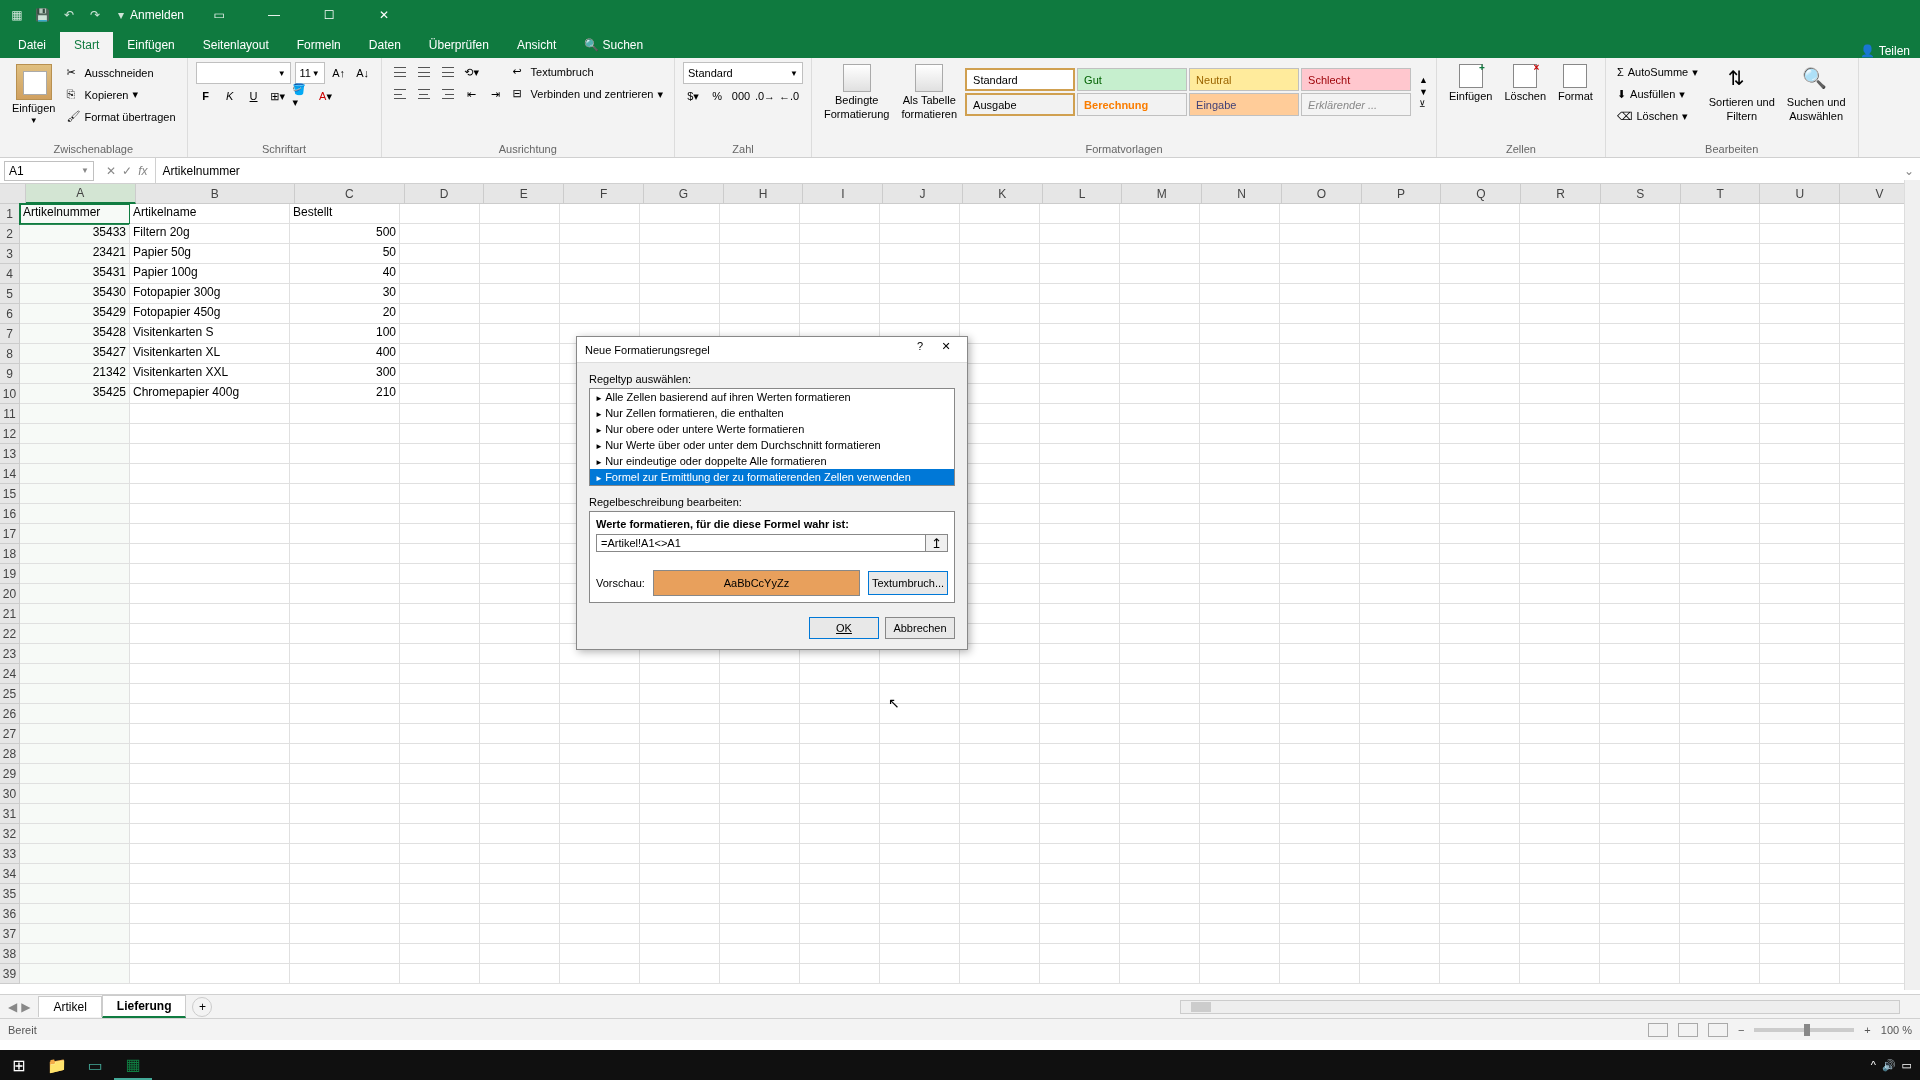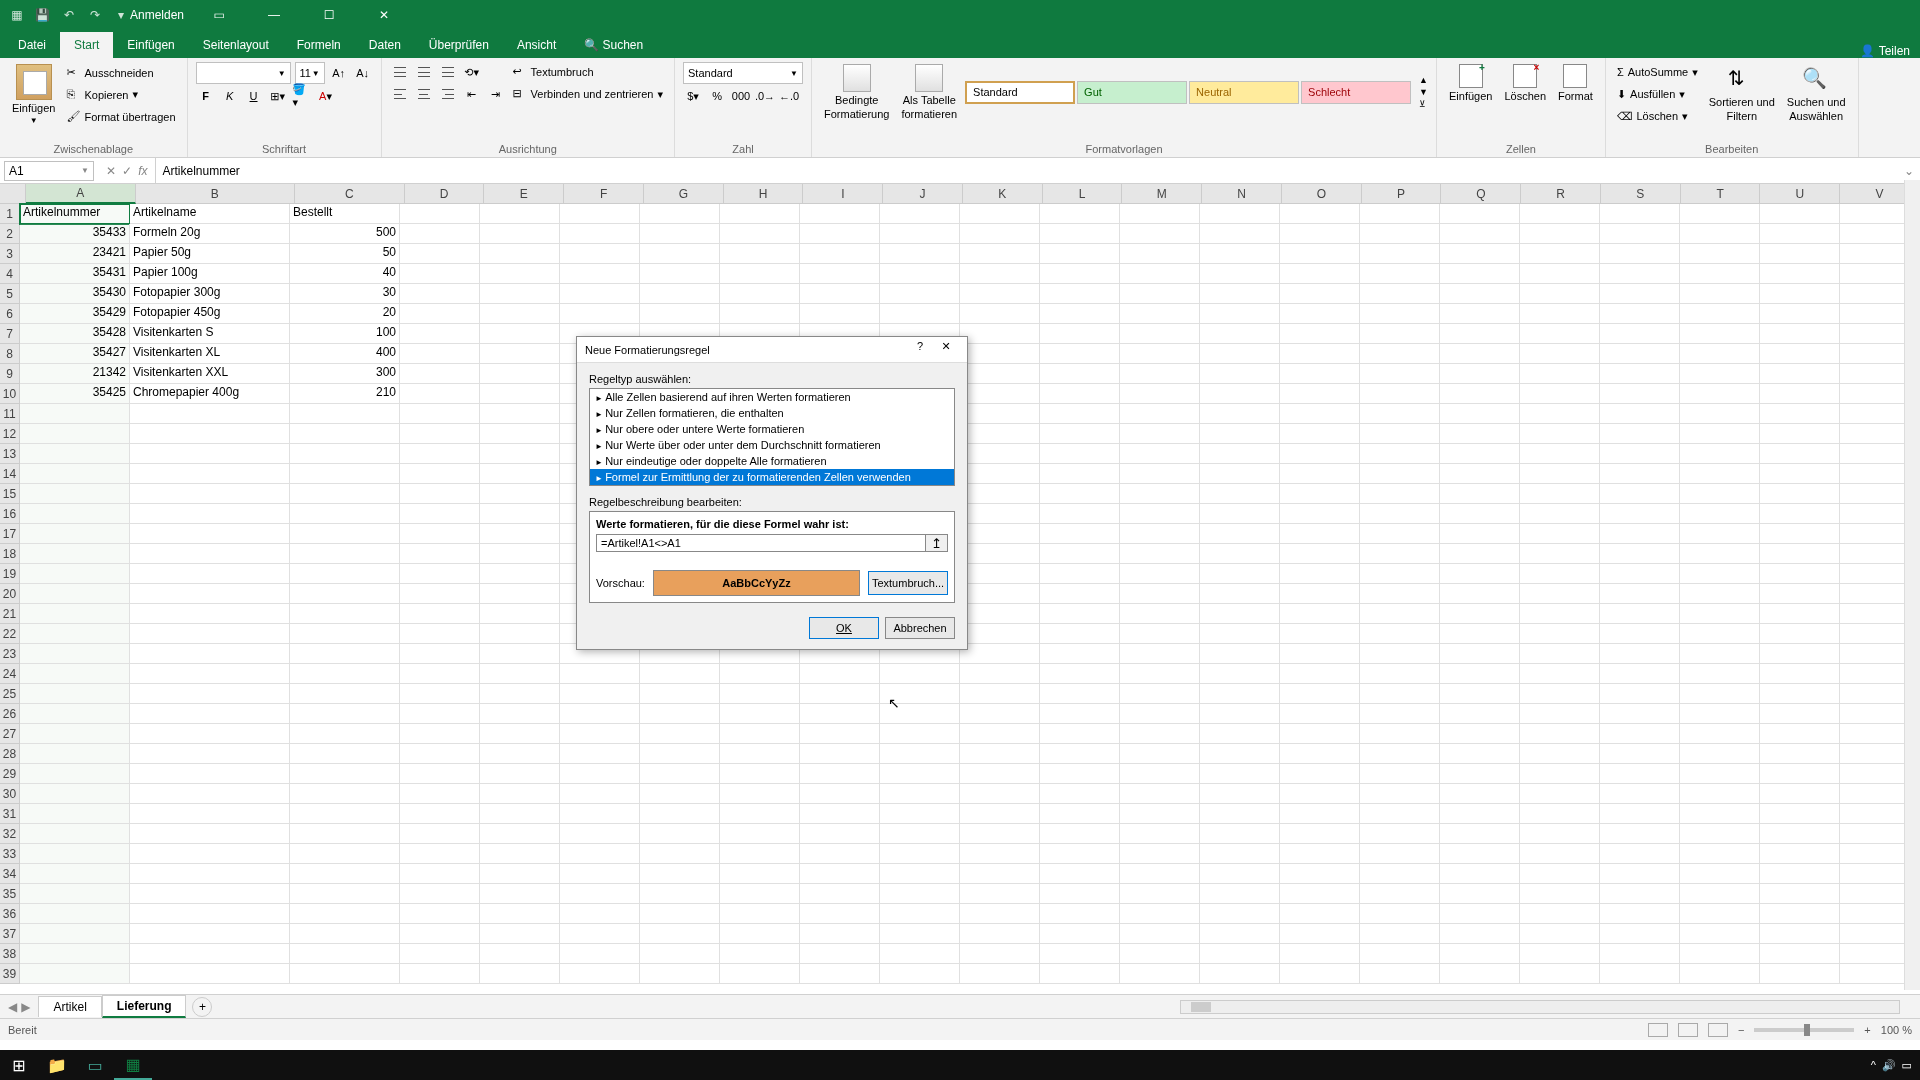--- a/index.html
+++ b/index.html
@@ -109,21 +109,21 @@
 .dialog-body { padding: 10px 12px; }
 .rule-list { border: 1px solid #888; background: #fff; margin-top: 3px; margin-bottom: 10px; }
 .rule-item { padding: 2px 5px; cursor: pointer; }
 .rule-item::before { content: '► '; font-size: 8px; }
 .rule-item.sel { background: #0078d7; color: #fff; }
 .desc-box { border: 1px solid #888; background: #fff; padding: 6px; margin-top: 3px; }
 .formula-field { display: flex; margin-top: 4px; }
 .formula-field input { flex: 1; border: 1px solid #888; padding: 2px 4px; font-size: 11px; }
 .formula-field button { width: 22px; border: 1px solid #888; border-left: none; background: #f0f0f0; }
 .preview-row { display: flex; align-items: center; gap: 8px; margin-top: 18px; }
-.preview-box { flex: 1; height: 26px; border: 1px solid #888; background: #e8a05c; display: flex; align-items: center; justify-content: center; font-weight: 700; }
+.preview-box { flex: 1; height: 26px; border: 1px solid #888; background: #e8a05c; display: flex; align-items: center; justify-content: center; font-weight: 400; }
 .dialog-btns { display: flex; justify-content: flex-end; gap: 6px; margin-top: 14px; }
 .dialog-btn { min-width: 70px; height: 22px; border: 1px solid #888; background: #e8e8e8; font-size: 11px; }
 .dialog-btn.highlighted { border: 1px solid #0078d7; text-decoration: underline; }
 .format-btn { min-width: 80px; height: 24px; border: 1px solid #0078d7; background: #e8e8e8; font-size: 11px; }
 
 .cursor { position: absolute; top: 695px; left: 888px; font-size: 14px; pointer-events: none; }
 
 
 .vscroll { position: absolute; right: 0; top: 180px; width: 16px; height: 810px; background: #f0f0f0; border-left: 1px solid #ddd; }
 </style>
@@ -308,20 +308,34 @@
               <span>Standard</span>
             </div>
           <div class="style-cell" style="background:#c6efce;color:#006100">
               <span>Gut</span>
             </div>
           <div class="style-cell" style="background:#ffeb9c;color:#9c6500">
               <span>Neutral</span>
             </div>
           <div class="style-cell" style="background:#ffc7ce;color:#9c0006">
               <span>Schlecht</span>
+            </div>
+        </div>
+        <div class="style-row">
+          <div class="style-cell" style="background:#f2f2f2;border:2px solid #d0a050">
+              <span>Ausgabe</span>
+            </div>
+          <div class="style-cell" style="background:#f2f2f2;color:#fa7d00;font-weight:bold">
+              <span>Berechnung</span>
+            </div>
+          <div class="style-cell" style="background:#ffcc99;color:#3f3f76">
+              <span>Eingabe</span>
+            </div>
+          <div class="style-cell" style="color:#888;font-style:italic">
+              <span>Erklärender ...</span>
             </div>
         </div>
       </div>
       <div class="ribbon-col" style="justify-content:center;padding-left:4px">
         <span style="font-size:9px">▲</span>
         <span style="font-size:9px">▼</span>
         <span style="font-size:9px">⊻</span>
       </div>
     </div>
     <div class="ribbon-group-label">Formatvorlagen</div>
@@ -469,21 +483,21 @@
           <div class="cell" style="width: 80px;"></div>
           <div class="cell" style="width: 80px;"></div>
           <div class="cell" style="width: 80px;"></div>
           <div class="cell" style="width: 80px;"></div>
           <div class="cell" style="width: 80px;"></div>
           <div class="cell" style="width: 80px;"></div>
           <div class="cell" style="width: 80px;"></div>
         </div>
         <div class="cell-row">
           <div class="cell selected-col num" style="width: 110px;">35433</div>
-          <div class="cell" style="width: 160px;">Formeln 20g</div>
+          <div class="cell" style="width: 160px;">Filtern 20g</div>
           <div class="cell num" style="width: 110px;">500</div>
           <div class="cell" style="width: 80px;"></div>
           <div class="cell" style="width: 80px;"></div>
           <div class="cell" style="width: 80px;"></div>
           <div class="cell" style="width: 80px;"></div>
           <div class="cell" style="width: 80px;"></div>
           <div class="cell" style="width: 80px;"></div>
           <div class="cell" style="width: 80px;"></div>
           <div class="cell" style="width: 80px;"></div>
           <div class="cell" style="width: 80px;"></div>

